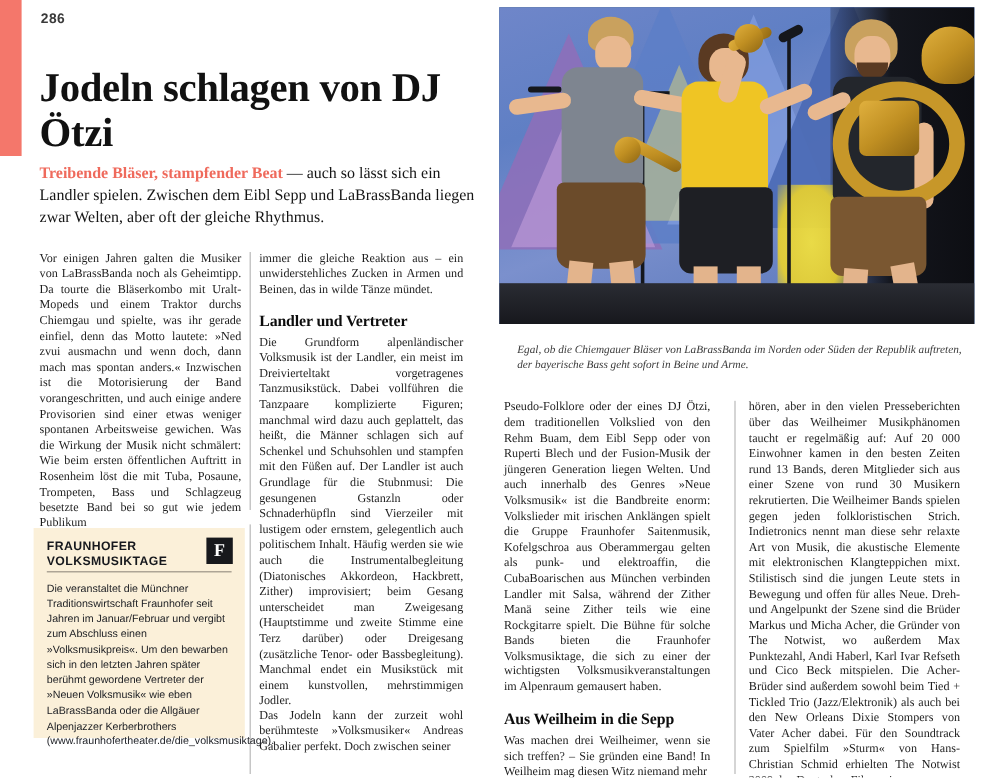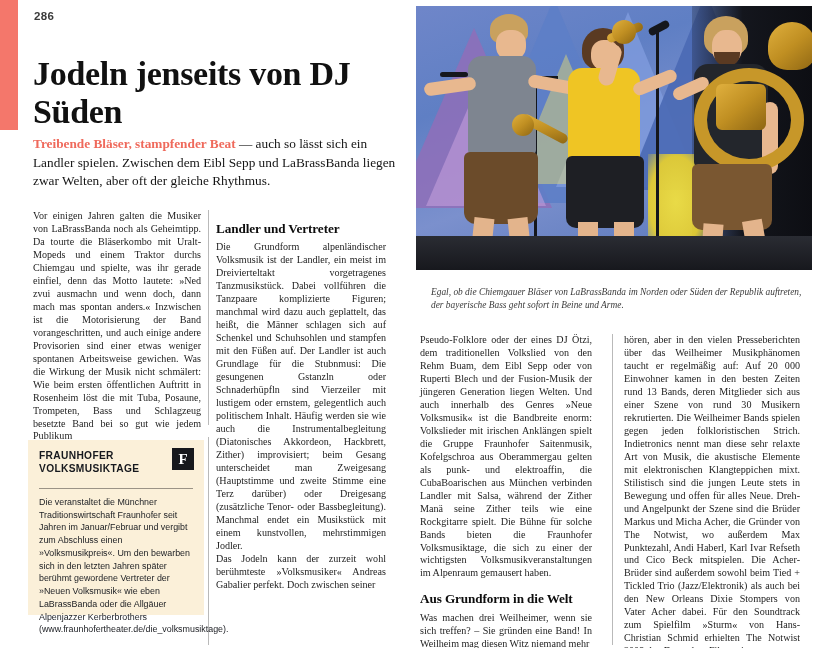--- a/index.html
+++ b/index.html
@@ -194,21 +194,21 @@
   }
   .infobox h4 {
     margin: 0 0 7px 0;
     font-family: "Liberation Sans", sans-serif;
     font-size: 10.2px;
     font-weight: 700;
     line-height: 1.32;
     letter-spacing: 0.35px;
     color: #16181d;
     border-bottom: 1px solid #9b9386;
-    padding-bottom: 12px;
+    padding-bottom: 0;
     display: inline-block;
   }
   .infobox p {
     margin: 0;
     font-family: Liberation Sans, sans-serif;
     font-size: 8.9px;
     line-height: 1.43;
     color: #1b1d22;
   }
   .flogo {
@@ -226,43 +226,44 @@
     text-align: center;
   }
 </style>
 </head>
 <body>
 
 <div class="accent-bar"></div>
 
 <div class="folio">286</div>
 
-<h1 class="headline">Jodeln jenseits von DJ Süden</h1>
+<h1 class="headline">Jodeln schlagen von DJ Ötzi</h1>
 
 <p class="deck">
   <span class="kicker">Treibende Bläser, stampfender Beat</span><span> — auch so lässt sich ein Landler spielen. Zwischen dem Eibl Sepp und LaBrass­Banda liegen zwar Welten, aber oft der gleiche Rhythmus.</span>
 </p>
 
 <div class="col-rule" id="rule1"></div>
 <div class="col-rule" id="rule2"></div>
 <div class="col-rule" id="rule3"></div>
 
 <div class="col" id="col1">
   <p>Vor einigen Jahren galten die Musiker von LaBrassBanda noch als Geheimtipp. Da tourte die Bläserkombo mit Uralt-Mopeds und einem Traktor durchs Chiemgau und spielte, was ihr gerade einfiel, denn das Motto lautete: »Ned zvui ausmachn und wenn doch, dann mach mas spontan anders.« Inzwischen ist die Motorisierung der Band vorangeschritten, und auch einige andere Provisorien sind einer etwas weniger spontanen Arbeitsweise gewichen. Was die Wirkung der Musik nicht schmälert: Wie beim ersten öffentlichen Auftritt in Rosenheim löst die mit Tuba, Posaune, Trompeten, Bass und Schlagzeug besetzte Band bei so gut wie jedem Publikum</p>
 </div>
 
 <div class="col" id="col2">
+  <p>immer die gleiche Reaktion aus – ein unwiderstehliches Zucken in Armen und Beinen, das in wilde Tänze mündet.</p>
   <h3>Landler und Vertreter</h3>
   <p>Die Grundform alpenländischer Volksmusik ist der Landler, ein meist im Dreivierteltakt vorgetragenes Tanzmusikstück. Dabei vollführen die Tanzpaare komplizierte Figuren; manchmal wird dazu auch geplattelt, das heißt, die Männer schlagen sich auf Schenkel und Schuhsohlen und stampfen mit den Füßen auf. Der Landler ist auch Grundlage für die Stubnmusi: Die gesungenen Gstanzln oder Schnaderhüpfln sind Vierzeiler mit lustigem oder ernstem, gelegentlich auch politischem Inhalt. Häufig werden sie wie auch die Instrumentalbegleitung (Diatonisches Akkordeon, Hackbrett, Zither) improvisiert; beim Gesang unterscheidet man Zweigesang (Hauptstimme und zweite Stimme eine Terz darüber) oder Dreigesang (zusätzliche Tenor- oder Bassbegleitung). Manchmal endet ein Musikstück mit einem kunstvollen, mehrstimmigen Jodler.</p>
   <p>Das Jodeln kann der zurzeit wohl berühmteste »Volksmusiker« Andreas Gabalier perfekt. Doch zwischen seiner</p>
 </div>
 
 <div class="col" id="col3">
   <p>Pseudo-Folklore oder der eines DJ Ötzi, dem traditionellen Volkslied von den Rehm Buam, dem Eibl Sepp oder von Ruperti Blech und der Fusion-Musik der jüngeren Generation liegen Welten. Und auch innerhalb des Genres »Neue Volksmusik« ist die Bandbreite enorm: Volkslieder mit irischen Anklängen spielt die Gruppe Fraunhofer Saitenmusik, Kofelgschroa aus Oberammergau gelten als punk- und elektroaffin, die CubaBoarischen aus München verbinden Landler mit Salsa, während der Zither Manä seine Zither teils wie eine Rockgitarre spielt. Die Bühne für solche Bands bieten die Fraunhofer Volksmusiktage, die sich zu einer der wichtigsten Volksmusikveranstaltungen im Alpenraum gemausert haben.</p>
-  <h3>Aus Grundform in die Welt</h3>
+  <h3>Aus Weilheim in die Sepp</h3>
   <p>Was machen drei Weilheimer, wenn sie sich treffen? – Sie gründen eine Band! In Weilheim mag diesen Witz niemand mehr</p>
 </div>
 
 <div class="col" id="col4">
   <p><span>hören, aber in den vielen Presseberichten über das Weilheimer Musikphänomen taucht er regelmäßig auf: Auf 20 000 Einwohner kamen in den besten Zeiten rund 13 Bands, deren Mitglieder sich aus einer Szene von rund 30 Musikern rekrutierten. Die Weilheimer Bands spielen gegen jeden folkloristischen Strich. Indietronics nennt man diese sehr relaxte Art von Musik, die akustische Elemente mit elektronischen Klangteppichen mixt. Stilistisch sind die jungen Leute stets in Bewegung und offen für alles Neue. Dreh- und Angelpunkt der Szene sind die Brüder Markus und Micha Acher, die Gründer von The Notwist, wo außerdem Max Punktezahl, Andi Haberl, Karl Ivar Refseth und Cico Beck mitspielen. Die Acher-Brüder sind außerdem sowohl beim Tied + Tickled Trio (Jazz/Elektronik) als auch bei den New Orleans Dixie Stompers von Vater Acher dabei. Für den Soundtrack zum Spielfilm »Sturm« von Hans-Christian Schmid erhielten The Notwist 2009 den Deutschen Filmpreis.</span></p>
 </div>
 
 <div class="photo-wrap">
   <div class="photo">
     <div class="bg-sky"></div>

